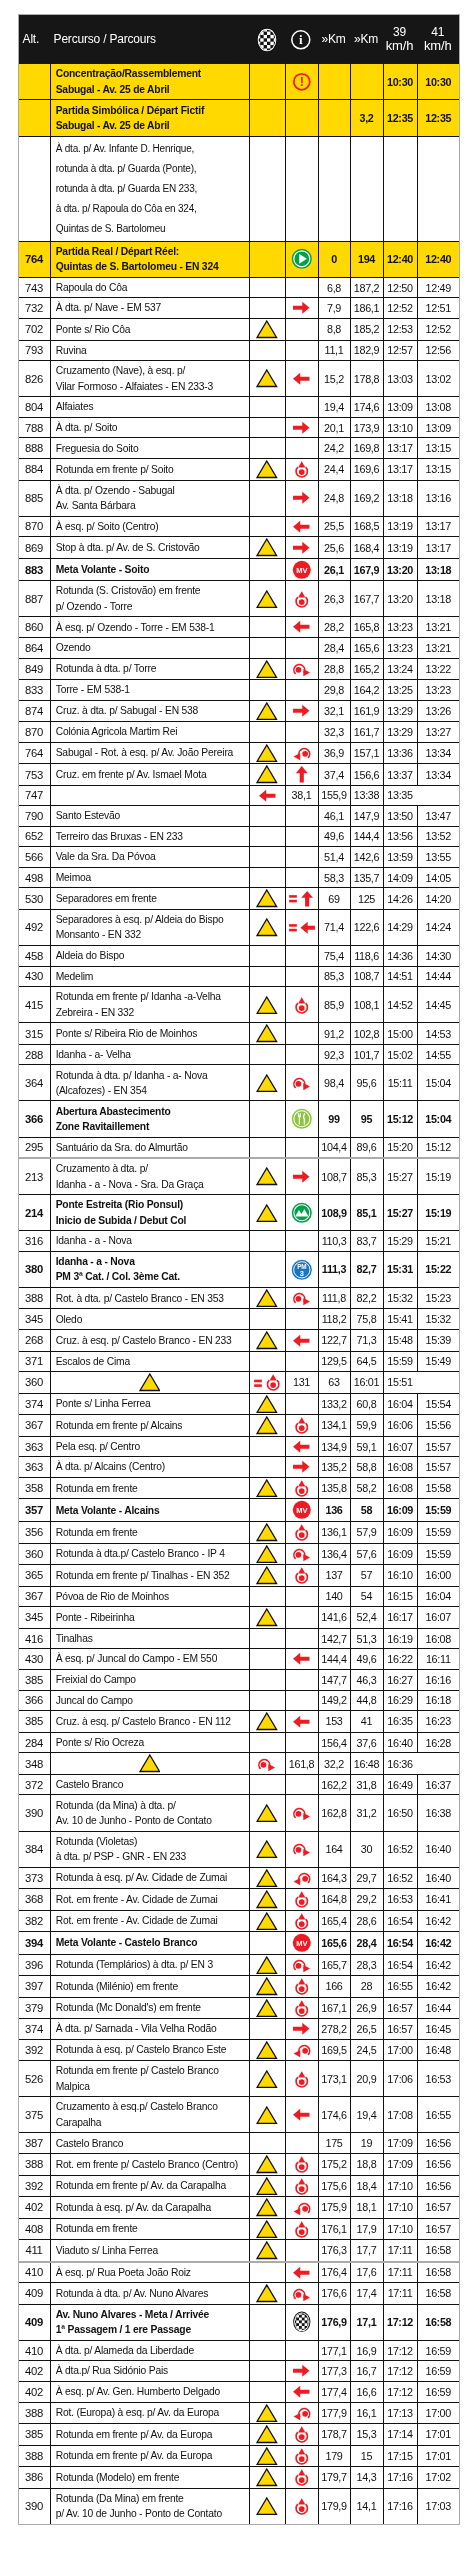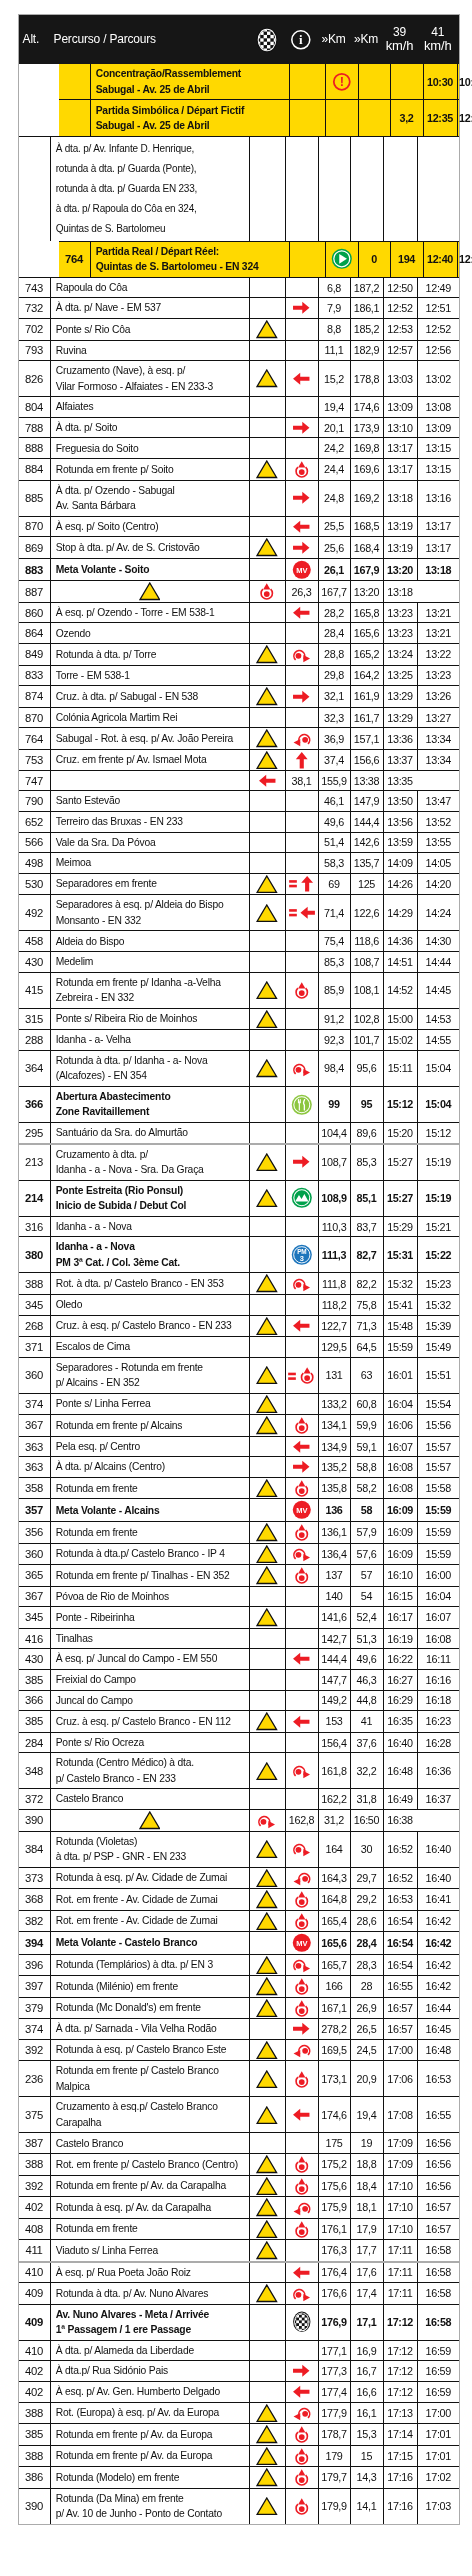--- a/index.html
+++ b/index.html
@@ -13,21 +13,21 @@
   }
   .hdr .hcell{display:flex;flex-direction:column;align-items:center;justify-content:center;
     font-size:12px;letter-spacing:-0.2px;line-height:1.15;}
   .hdr .left{align-items:flex-start;padding-left:4.1px;}
   .hdr .kmh{font-size:13px;}
   .row{display:grid;grid-template-columns:var(--cols);border-top:1px solid var(--c-black,#111);
     background:#fff;min-height:19px;}
   .block .row:first-child{border-top:none;}
   .row.yellow{background:var(--c-yellow,#ffd900);}
   .row.bold{font-weight:700;}
-  .row.yellow{font-weight:700;margin-left:40px;}
+  .row.yellow{font-weight:700;}
   .c{border-left:1px solid var(--c-black,#111);display:flex;align-items:center;justify-content:center;
     padding:1px 1.5px;font-size:10.8px;letter-spacing:-0.3px;}
   .c.alt{border-left:none;font-size:11.3px;}
   .c.perc{justify-content:flex-start;text-align:left;padding:2.1px 2.1px 2.1px 5.2px;font-size:10.3px;
     line-height:1.5;white-space:pre-line;letter-spacing:-0.2px;}
   .row.note .c.perc{line-height:2.0;font-size:10px;}
   .icon{display:flex;align-items:center;justify-content:center;}
 </style>
 </head>
 <body>
@@ -354,20 +354,22 @@
               </svg>
             </span>
           </div>
           <div class="c num">26,1</div>
           <div class="c num">167,9</div>
           <div class="c num">13:20</div>
           <div class="c num">13:18</div>
         </div>
         <div class="row">
           <div class="c alt">887</div>
+          <div class="c perc">Rotunda (S. Cristovão) em frente
+p/ Ozendo - Torre</div>
           <div class="c icon">
             <span class="icon">
               <svg width="21.6" height="18.5" viewBox="0 0 42 36">
                 <polygon points="21,2 40,34 2,34" fill="#FFD900" stroke="#111" stroke-width="2.6"></polygon>
               </svg>
             </span>
           </div>
           <div class="c icon">
             <span class="icon">
               <svg width="17.5" height="18.5" viewBox="0 0 34 36">
@@ -901,22 +903,20 @@
           <div class="c perc">Escalos de Cima</div>
           <div class="c icon"></div>
           <div class="c icon"></div>
           <div class="c num">129,5</div>
           <div class="c num">64,5</div>
           <div class="c num">15:59</div>
           <div class="c num">15:49</div>
         </div>
         <div class="row">
           <div class="c alt">360</div>
-          <div class="c perc">Separadores - Rotunda em frente
-p/ Alcains - EN 352</div>
           <div class="c icon">
             <span class="icon">
               <svg width="21.6" height="18.5" viewBox="0 0 42 36">
                 <polygon points="21,2 40,34 2,34" fill="#FFD900" stroke="#111" stroke-width="2.6"></polygon>
               </svg>
             </span>
           </div>
           <div class="c icon">
             <span class="icon">
               <svg width="29" height="18.5" viewBox="0 0 56 36">
@@ -1221,22 +1221,20 @@
           <div class="c perc">Ponte s/ Rio Ocreza</div>
           <div class="c icon"></div>
           <div class="c icon"></div>
           <div class="c num">156,4</div>
           <div class="c num">37,6</div>
           <div class="c num">16:40</div>
           <div class="c num">16:28</div>
         </div>
         <div class="row">
           <div class="c alt">348</div>
-          <div class="c perc">Rotunda (Centro Médico) à dta.
-p/ Castelo Branco - EN 233</div>
           <div class="c icon">
             <span class="icon">
               <svg width="21.6" height="18.5" viewBox="0 0 42 36">
                 <polygon points="21,2 40,34 2,34" fill="#FFD900" stroke="#111" stroke-width="2.6"></polygon>
               </svg>
             </span>
           </div>
           <div class="c icon">
             <span class="icon">
               <svg width="19.6" height="17.5" viewBox="0 0 38 34">
@@ -1256,20 +1254,22 @@
           <div class="c perc">Castelo Branco</div>
           <div class="c icon"></div>
           <div class="c icon"></div>
           <div class="c num">162,2</div>
           <div class="c num">31,8</div>
           <div class="c num">16:49</div>
           <div class="c num">16:37</div>
         </div>
         <div class="row">
           <div class="c alt">390</div>
+          <div class="c perc">Rotunda (da Mina) à dta. p/
+Av. 10 de Junho - Ponto de Contato</div>
           <div class="c icon">
             <span class="icon">
               <svg width="21.6" height="18.5" viewBox="0 0 42 36">
                 <polygon points="21,2 40,34 2,34" fill="#FFD900" stroke="#111" stroke-width="2.6"></polygon>
               </svg>
             </span>
           </div>
           <div class="c icon">
             <span class="icon">
               <svg width="19.6" height="17.5" viewBox="0 0 38 34">
@@ -1504,21 +1504,21 @@
                 <polygon points="16,17.5 16,31.5 3,24.5" fill="#ED1C24"></polygon>
               </svg>
             </span>
           </div>
           <div class="c num">169,5</div>
           <div class="c num">24,5</div>
           <div class="c num">17:00</div>
           <div class="c num">16:48</div>
         </div>
         <div class="row">
-          <div class="c alt">236</div>
+          <div class="c alt">526</div>
           <div class="c perc">Rotunda em frente p/ Castelo Branco
 Malpica</div>
           <div class="c icon">
             <span class="icon">
               <svg width="21.6" height="18.5" viewBox="0 0 42 36">
                 <polygon points="21,2 40,34 2,34" fill="#FFD900" stroke="#111" stroke-width="2.6"></polygon>
               </svg>
             </span>
           </div>
           <div class="c icon">

